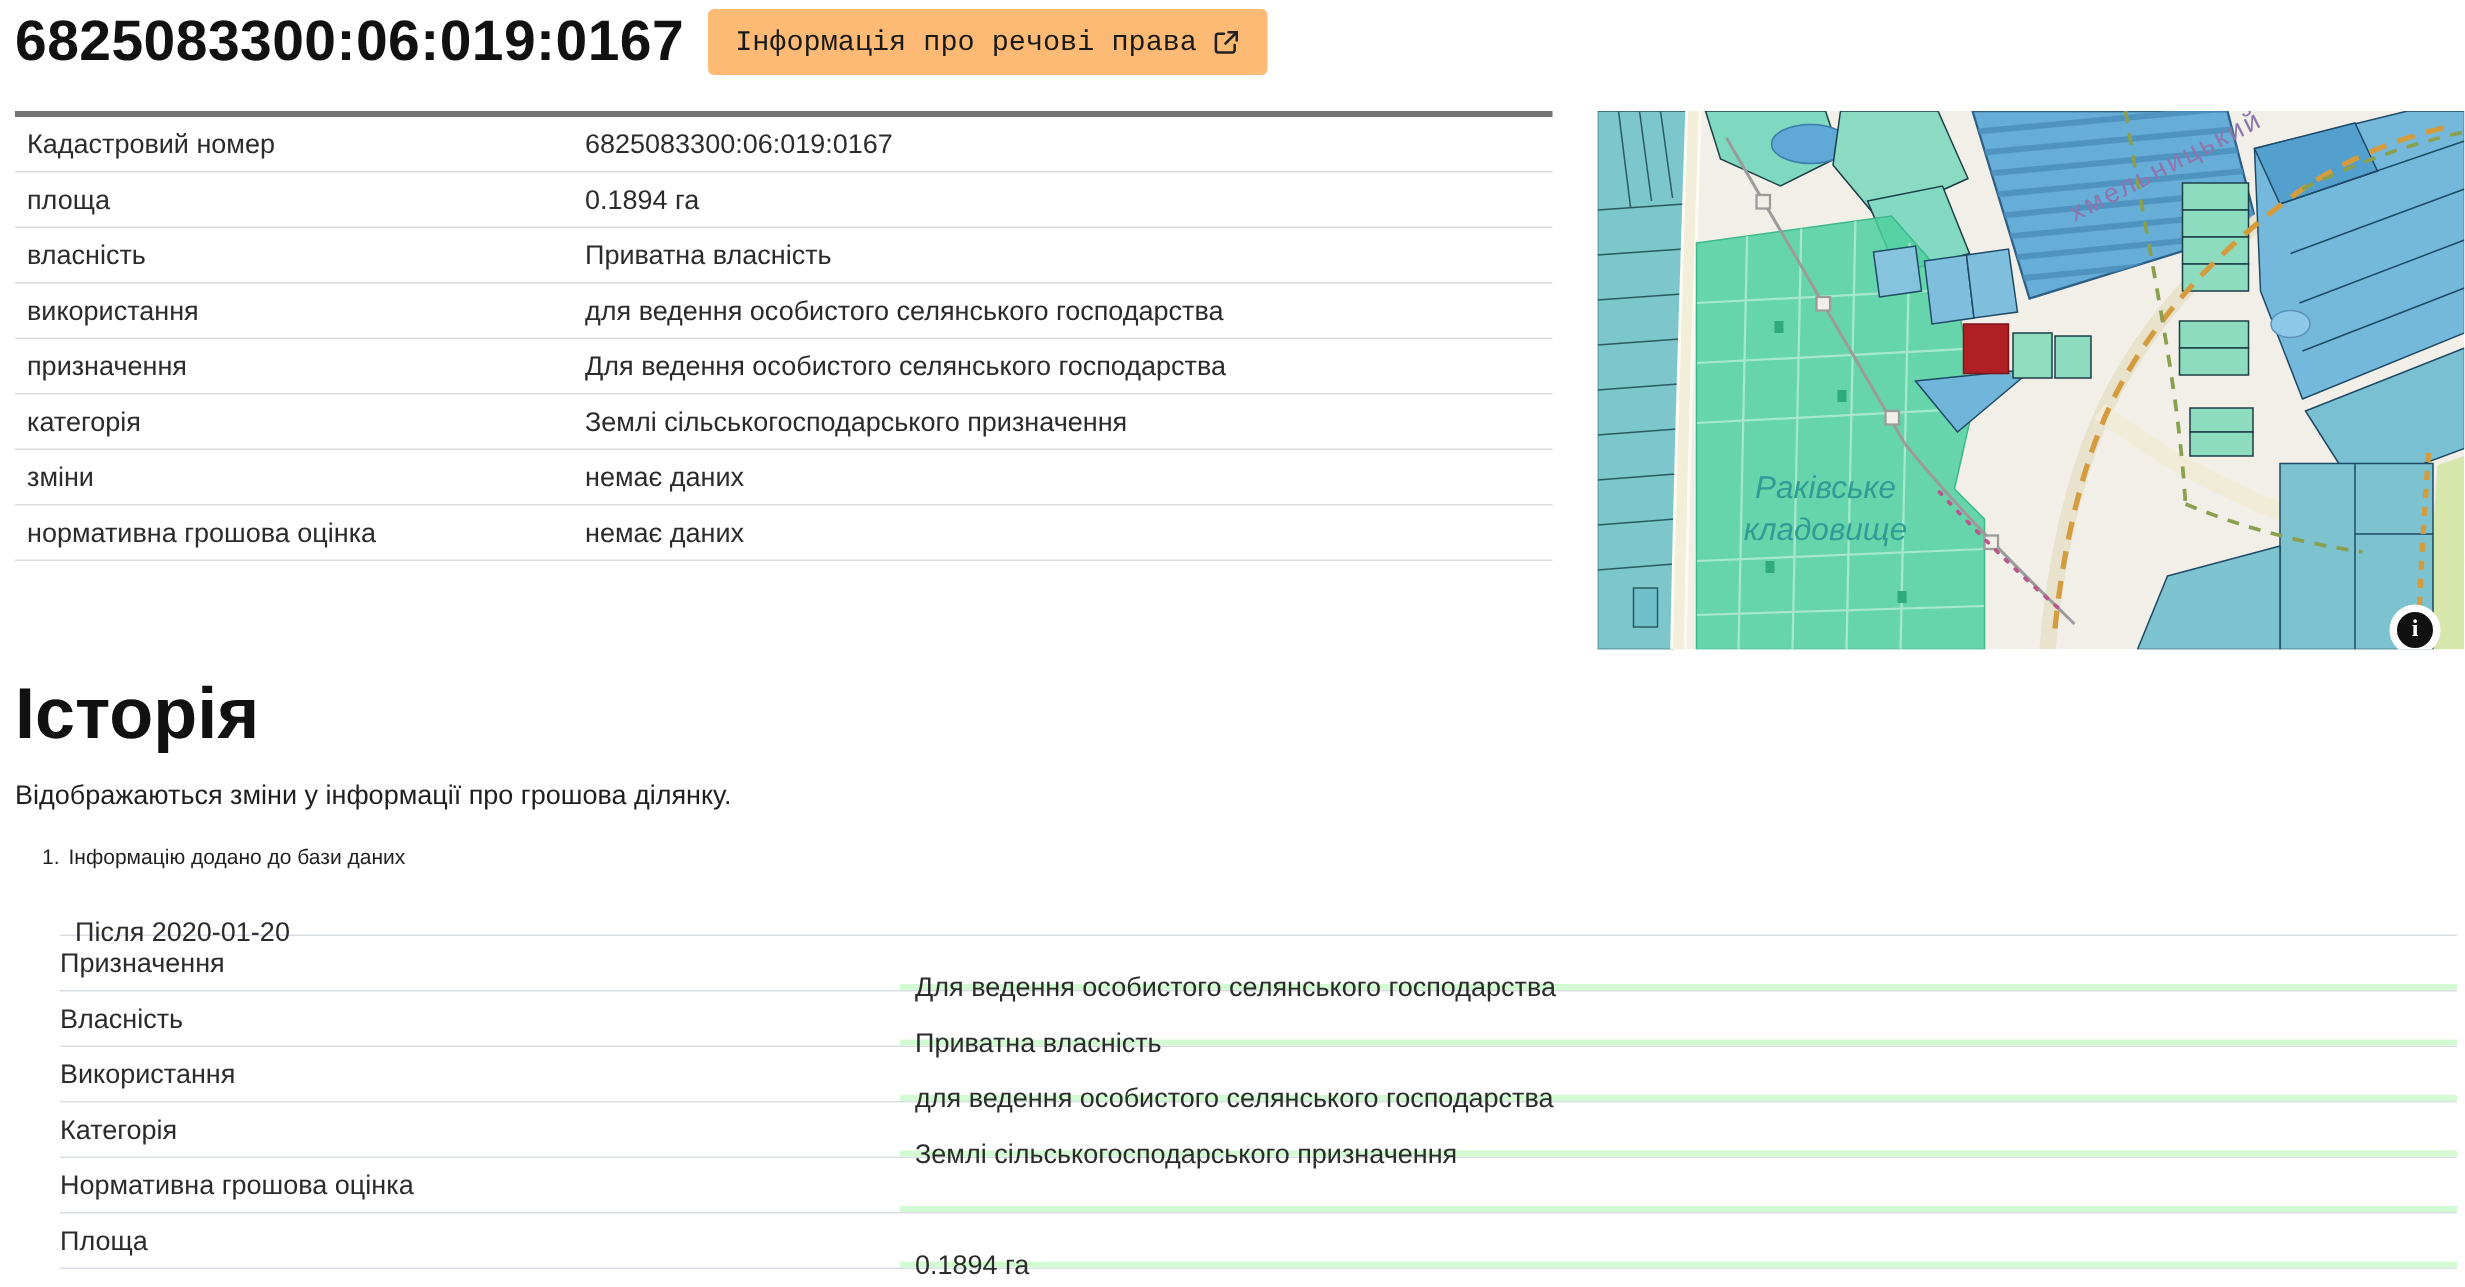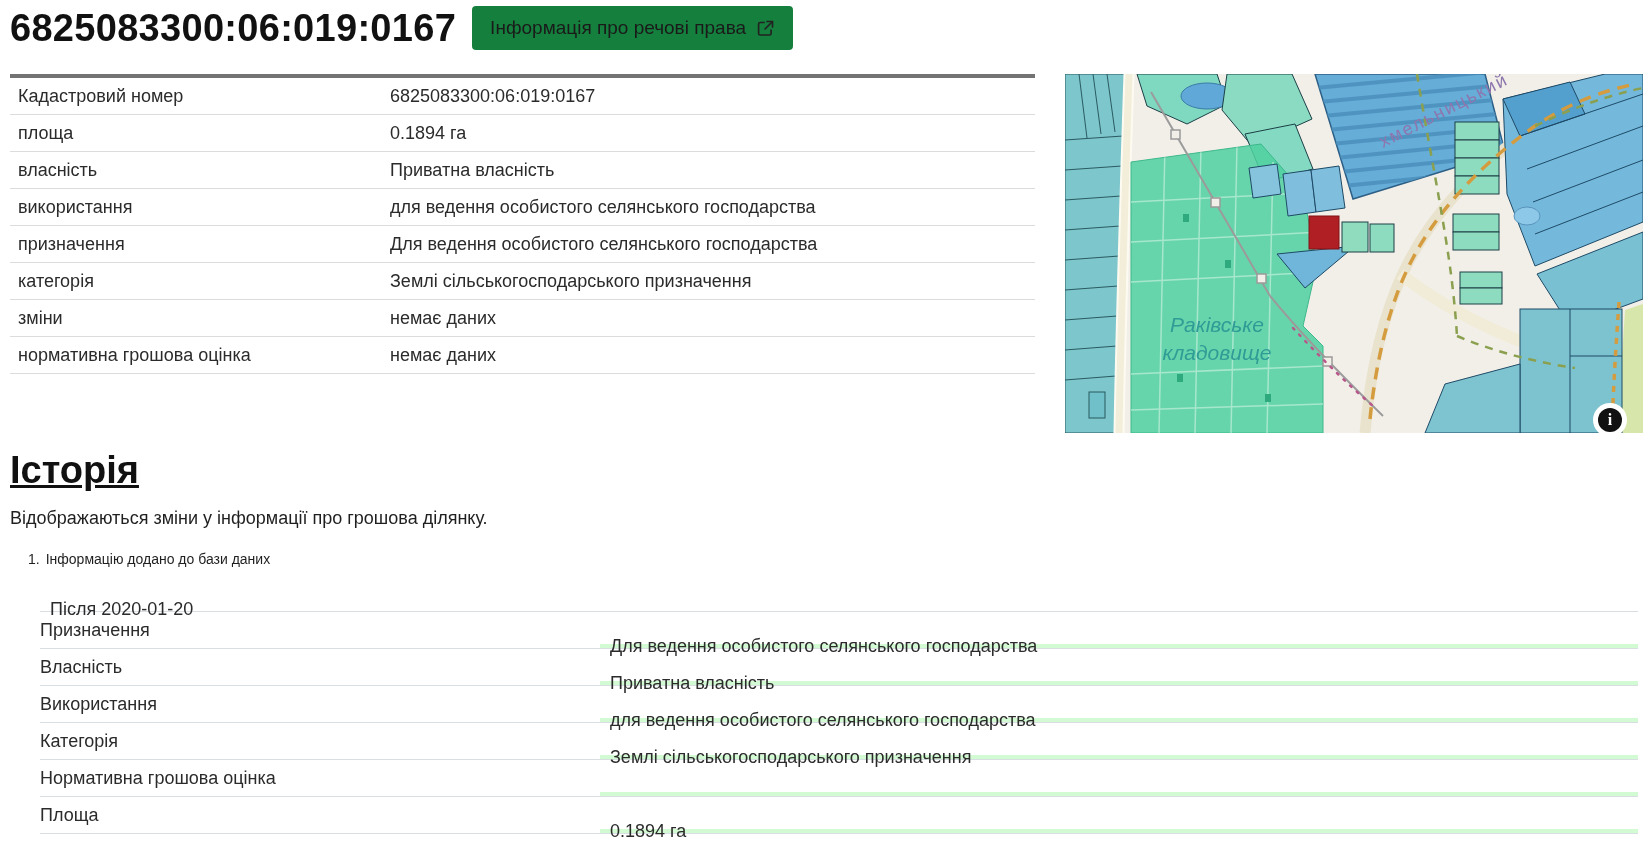--- a/index.html
+++ b/index.html
@@ -9,40 +9,40 @@
     background:#ffffff; color:#242424;
     font-family:"Liberation Sans","DejaVu Sans",sans-serif;
   }
   .page { width:1643px; height:602px; position:relative; }
 
   
   .header { display:flex; align-items:center; gap:16px; padding:6px 0 0 10px; }
   .header h1 { margin:0; font-size:38px; font-weight:700; color:#111; letter-spacing:.3px; }
   .rights-btn {
     display:inline-flex; align-items:center; gap:10px;
-    background:#15803d; border:none; border-radius:4px;
+    background:#fdba74; border:none; border-radius:4px;
     padding:11px 18px; font-size:19px; color:#1a1a1a; cursor:pointer;
-    font-family:Liberation Sans, sans-serif;
+    font-family:Liberation Mono, monospace;
   }
   .rights-btn svg { display:block; }
 
   
   .top { display:flex; align-items:flex-start; margin-top:24px; padding-left:10px; }
 
   .info-table { width:1025px; border-top:4px solid #737373; }
   .info-row { display:flex; height:37px; align-items:center; border-bottom:1px solid #dcdcdc; }
   .info-row .lbl { width:380px; padding-left:8px; font-size:18px; color:#2b2b2b; }
   .info-row .val { flex:1; font-size:18px; color:#2b2b2b; }
 
   .map-wrap { margin-left:30px; width:578px; height:359px; position:relative; overflow:hidden; flex:0 0 auto; }
   .map-wrap svg { display:block; }
 
   
   .history { padding-left:10px; }
-  .history h2 { margin:16px 0 0 0; font-size:38px; font-weight:700; color:#111;text-decoration:underline; }
+  .history h2 { margin:16px 0 0 0; font-size:48px; font-weight:700; color:#111; }
   .history .desc { margin:16px 0 0 0; font-size:18px; color:#1f1f1f; }
   .entry { margin-top:22px; }
   .entry-title { font-size:14px; color:#1f1f1f; padding-left:18px; }
   .entry-title .idx { margin-right:6px; }
   .hist-table { margin-left:30px; margin-top:8px; width:1598px; }
   .hist-row { display:flex; height:37px; align-items:stretch; border-bottom:1px solid #d9dee3; }
   .hist-row .lbl { width:560px; display:flex; align-items:center; font-size:18px; color:#2b2b2b; }
   .hist-row .val { flex:1; display:flex; align-items:center; padding-left:10px; font-size:18px; color:#2b2b2b;margin-top:32px; }
   .hist-row.green .val { background:#d3fbd3; }
 

